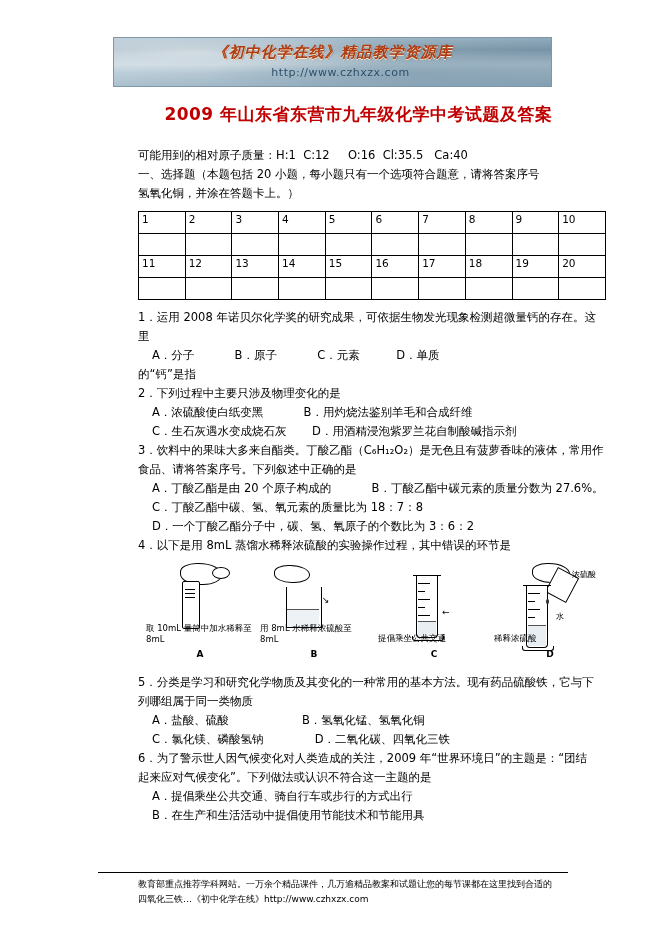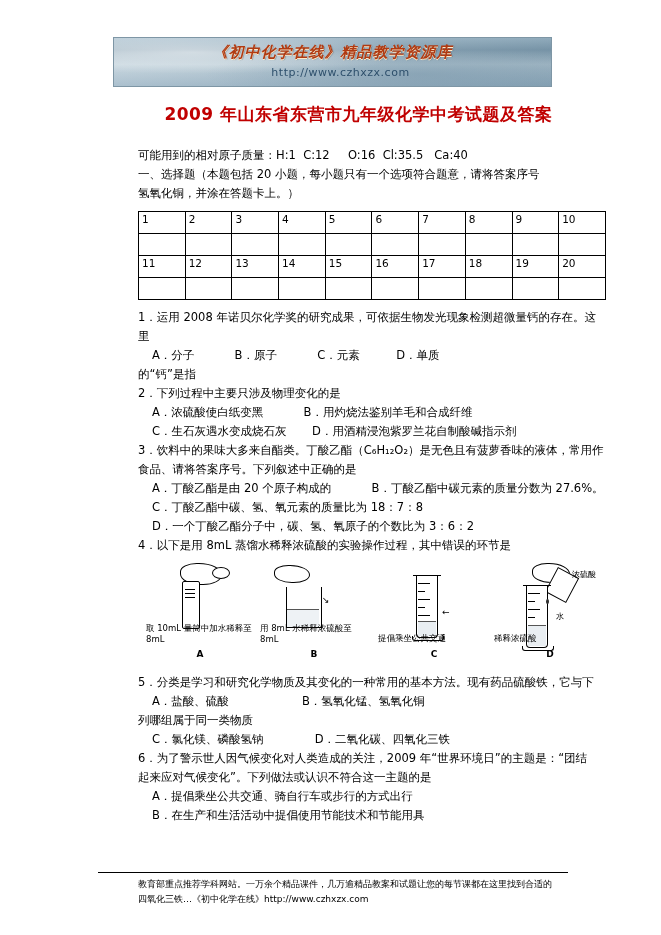--- a/index.html
+++ b/index.html
@@ -305,22 +305,22 @@
 
       <div class="fig-letter" style="left:52px;top:88px;">A</div>
       <div class="fig-letter" style="left:166px;top:88px;">B</div>
       <div class="fig-letter" style="left:286px;top:88px;">C</div>
       <div class="fig-letter" style="left:402px;top:88px;">D</div>
     </div>
 
     <div class="gap"></div>
 
     <p class="line">5．分类是学习和研究化学物质及其变化的一种常用的基本方法。现有药品硫酸铁，它与下</p>
+    <p class="line">列哪组属于同一类物质</p>
     <p class="line sub">A．盐酸、硫酸                    B．氢氧化锰、氢氧化铜</p>
-    <p class="line">列哪组属于同一类物质</p>
     <p class="line sub">C．氯化镁、磷酸氢钠              D．二氧化碳、四氧化三铁</p>
 
     <p class="line">6．为了警示世人因气候变化对人类造成的关注，2009 年“世界环境日”的主题是：“团结</p>
     <p class="line">起来应对气候变化”。下列做法或认识不符合这一主题的是</p>
     <p class="line sub">A．提倡乘坐公共交通、骑自行车或步行的方式出行</p>
     <p class="line sub">B．在生产和生活活动中提倡使用节能技术和节能用具</p>
 
   </div>
 
   <div class="footer">

